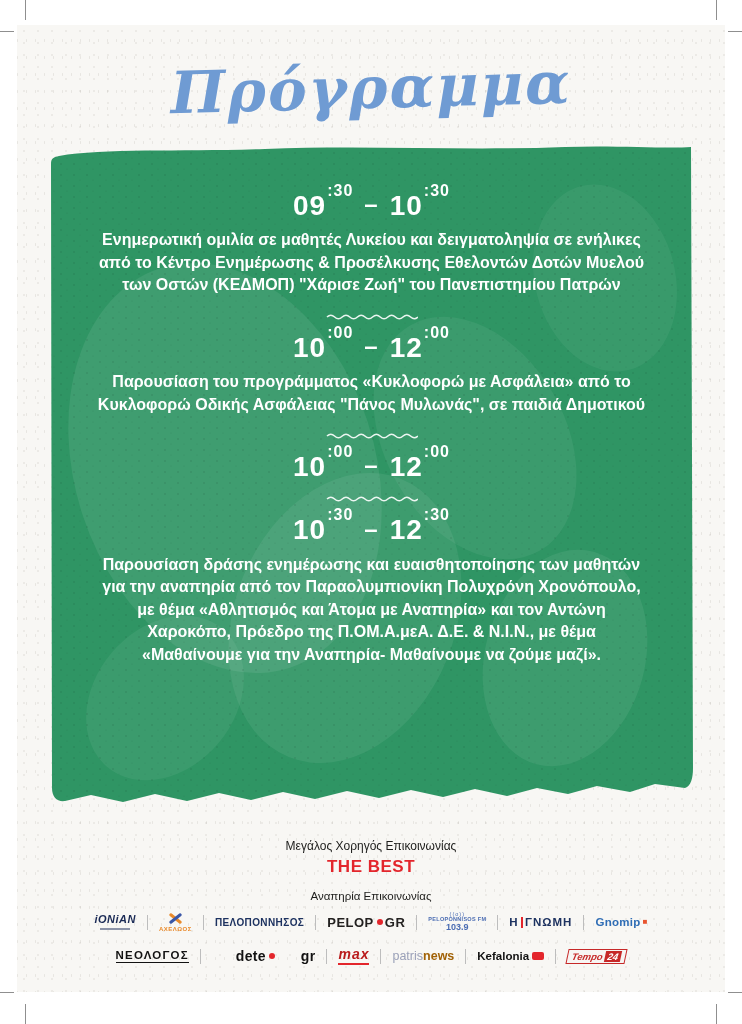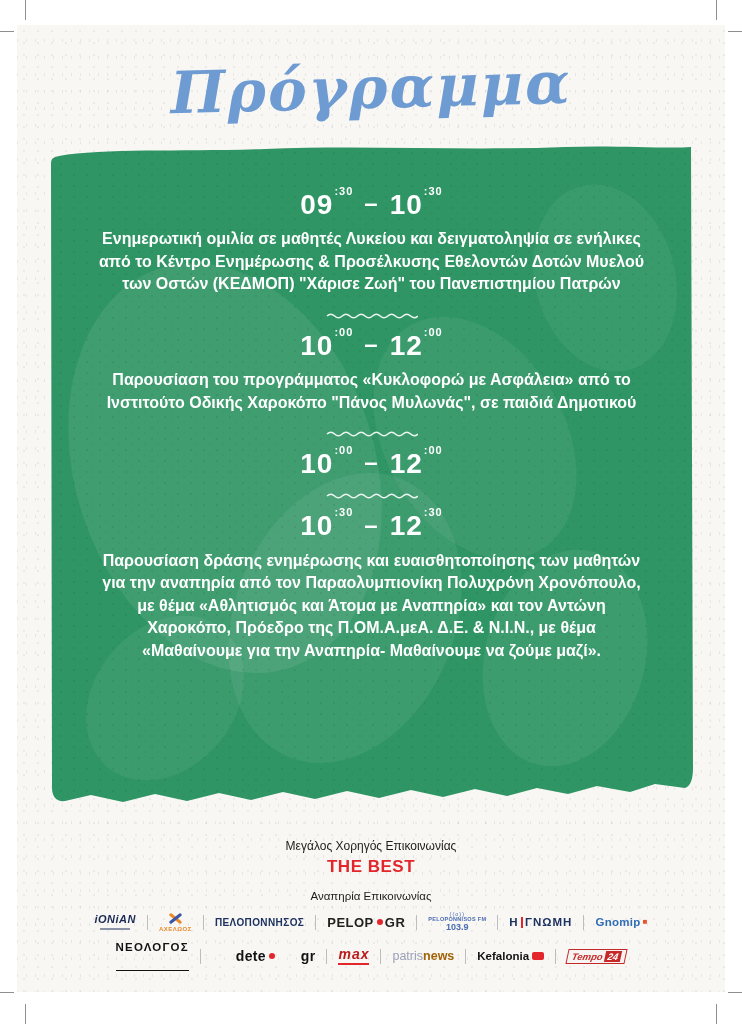--- a/index.html
+++ b/index.html
@@ -32,21 +32,21 @@
     font-size:58px;color:#6f9bd3;letter-spacing:2px;transform:rotate(-1.5deg);}
 
   
   #panel{position:absolute;left:45px;top:138px;}
 
   
   #content{position:absolute;left:45px;top:140px;width:653px;box-sizing:border-box;
     padding:46px 42px 0 42px;display:flex;flex-direction:column;align-items:center;
     color:#ffffff;text-align:center;}
   .time{font-size:28px;font-weight:700;line-height:28px;margin-bottom:5px;letter-spacing:1px;white-space:nowrap;}
-  .time sup{font-size:11px;font-weight:700;position:relative;top:-9px;margin-left:1px;}
+  .time sup{font-size:16px;font-weight:700;position:relative;top:-9px;margin-left:1px;}
   .time .dash{font-size:24px;margin:0 11px;position:relative;top:-3px;}
   .desc{font-size:16px;line-height:22.5px;font-weight:600;max-width:566px;margin:8px;}
   .wave{margin:8px 0 7px;display:block;}
 
   
   .center-line{position:absolute;left:0;right:0;text-align:center;color:#1d1d1b;}
   #main-sponsor-label{top:839px;font-size:12px;}
   #main-sponsor-name{top:857px;font-size:17px;font-weight:800;color:#e3262c;letter-spacing:0.5px;}
   #secondary-sponsor-label{top:890px;font-size:11.5px;}
   .logo-row{position:absolute;left:0;right:0;display:flex;justify-content:center;align-items:center;}
@@ -75,21 +75,21 @@
   .fm-name{font-size:5.5px;font-weight:700;letter-spacing:0.3px;}
   .fm-num{font-size:9px;font-weight:800;}
 
   .gnomi-part{font-size:11.5px;font-weight:800;color:#1d3260;letter-spacing:1px;}
   .gnomi-bar{width:2.5px;height:11px;background:#e3262c;margin:0 2px;}
 
   .gnomip-main{font-size:11.5px;font-weight:600;color:#2f6db5;letter-spacing:0.3px;}
   .gnomip-sq{font-size:8px;color:#e8542f;margin-left:2px;line-height:1;}
 
   .neologos{font-size:11.5px;font-weight:800;color:#121212;letter-spacing:1.2px;
-    border-bottom:1.5px solid #121212;padding-bottom:17px;}
+    border-bottom:1.5px solid #121212;padding-bottom:1px;}
 
   .dete{font-size:14px;font-weight:900;color:#121212;letter-spacing:0.3px;margin-left:24px;}
 
   .max-stack{align-items:stretch;}
   .max-text{font-size:14px;font-weight:900;font-style:italic;color:#b91c1c;letter-spacing:1px;}
   .max-bar{height:2.5px;background:#e3262c;margin-top:1px;}
 
   .patris1{font-size:12.5px;font-weight:500;color:#9aa0b8;}
   .patris2{font-size:12.5px;font-weight:800;color:#a16207;}
 
@@ -148,21 +148,21 @@
       <div class="time"><span>09</span><sup>:30</sup><span class="dash">–</span><span>10</span><sup>:30</sup></div>
       <p class="desc">Ενημερωτική ομιλία σε μαθητές Λυκείου και δειγματοληψία σε ενήλικες από το Κέντρο Ενημέρωσης &amp; Προσέλκυσης Εθελοντών Δοτών Μυελού των Οστών (ΚΕΔΜΟΠ) "Χάρισε Ζωή" του Πανεπιστημίου Πατρών</p>
     </section>
 
     <svg class="wave" width="92" height="8" viewBox="0 0 92 8" aria-hidden="true">
         <path d="M1 4 Q4.8 0.5 8.6 4 T16.2 4 T23.8 4 T31.4 4 T39 4 T46.6 4 T54.2 4 T61.8 4 T69.4 4 T77 4 T84.6 4 T92 4" fill="none" stroke="#ffffff" stroke-width="1.6" opacity="0.9"></path>
       </svg>
 
     <section class="block">
       <div class="time"><span>10</span><sup>:00</sup><span class="dash">–</span><span>12</span><sup>:00</sup></div>
-      <p class="desc">Παρουσίαση του προγράμματος «Κυκλοφορώ με Ασφάλεια» από το Ινστιτούτο Οδικής Χαροκόπο "Πάνος Μυλωνάς", σε παιδιά Δημοτικού</p>
+      <p class="desc">Παρουσίαση του προγράμματος «Κυκλοφορώ με Ασφάλεια» από το Κυκλοφορώ Οδικής Ασφάλειας "Πάνος Μυλωνάς", σε παιδιά Δημοτικού</p>
     </section>
 
     <svg class="wave" width="92" height="8" viewBox="0 0 92 8" aria-hidden="true">
         <path d="M1 4 Q4.8 0.5 8.6 4 T16.2 4 T23.8 4 T31.4 4 T39 4 T46.6 4 T54.2 4 T61.8 4 T69.4 4 T77 4 T84.6 4 T92 4" fill="none" stroke="#ffffff" stroke-width="1.6" opacity="0.9"></path>
       </svg>
 
     <section class="block">
       <div class="time"><span>10</span><sup>:00</sup><span class="dash">–</span><span>12</span><sup>:00</sup></div>
     </section>
 

